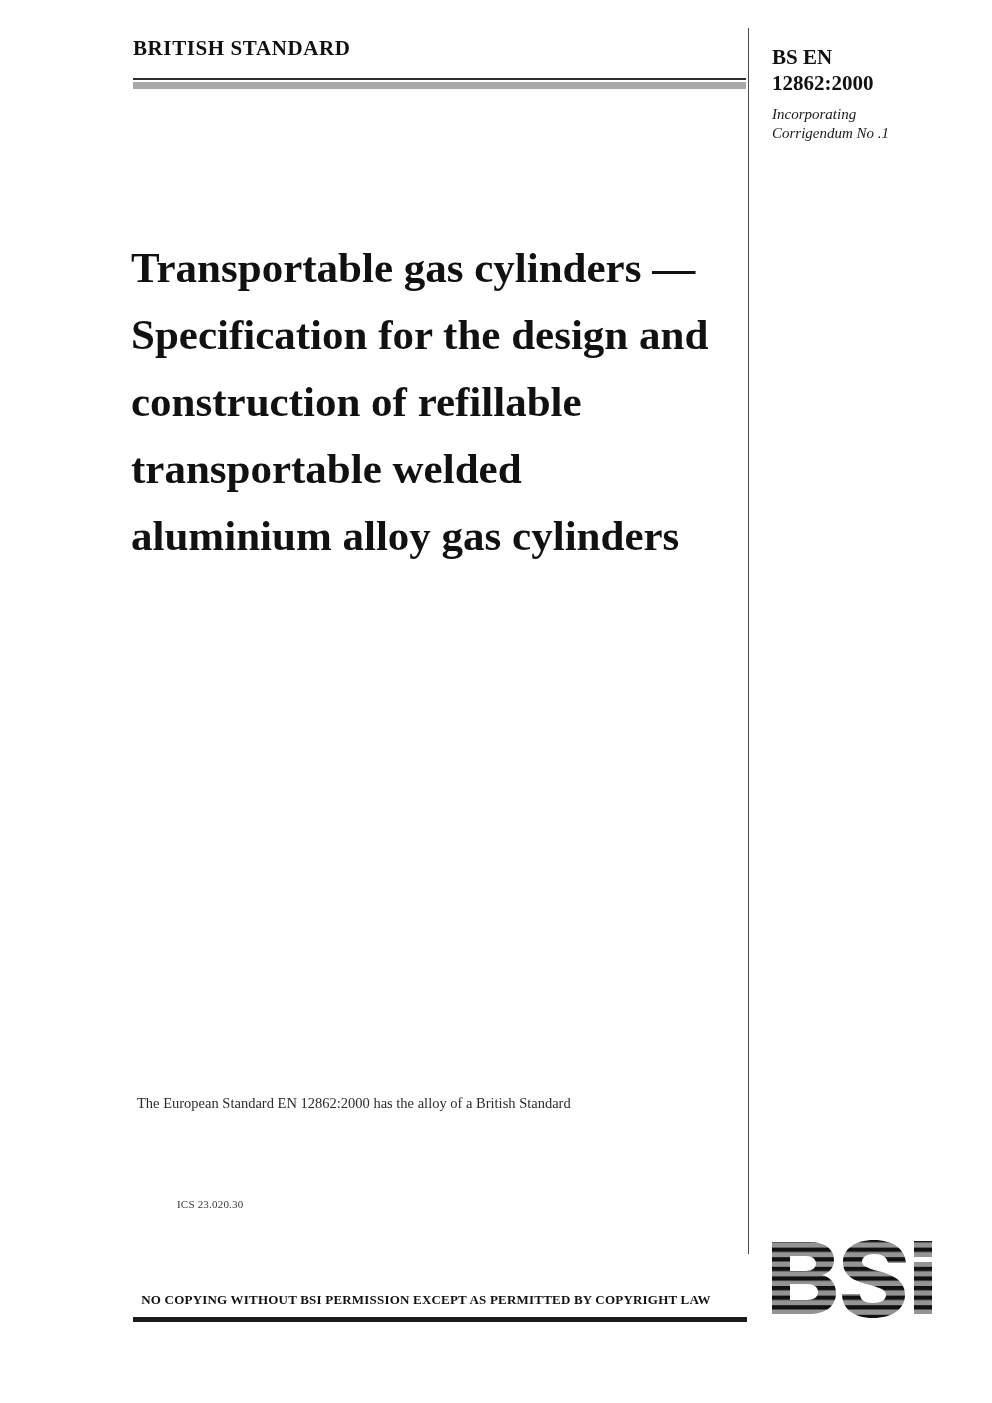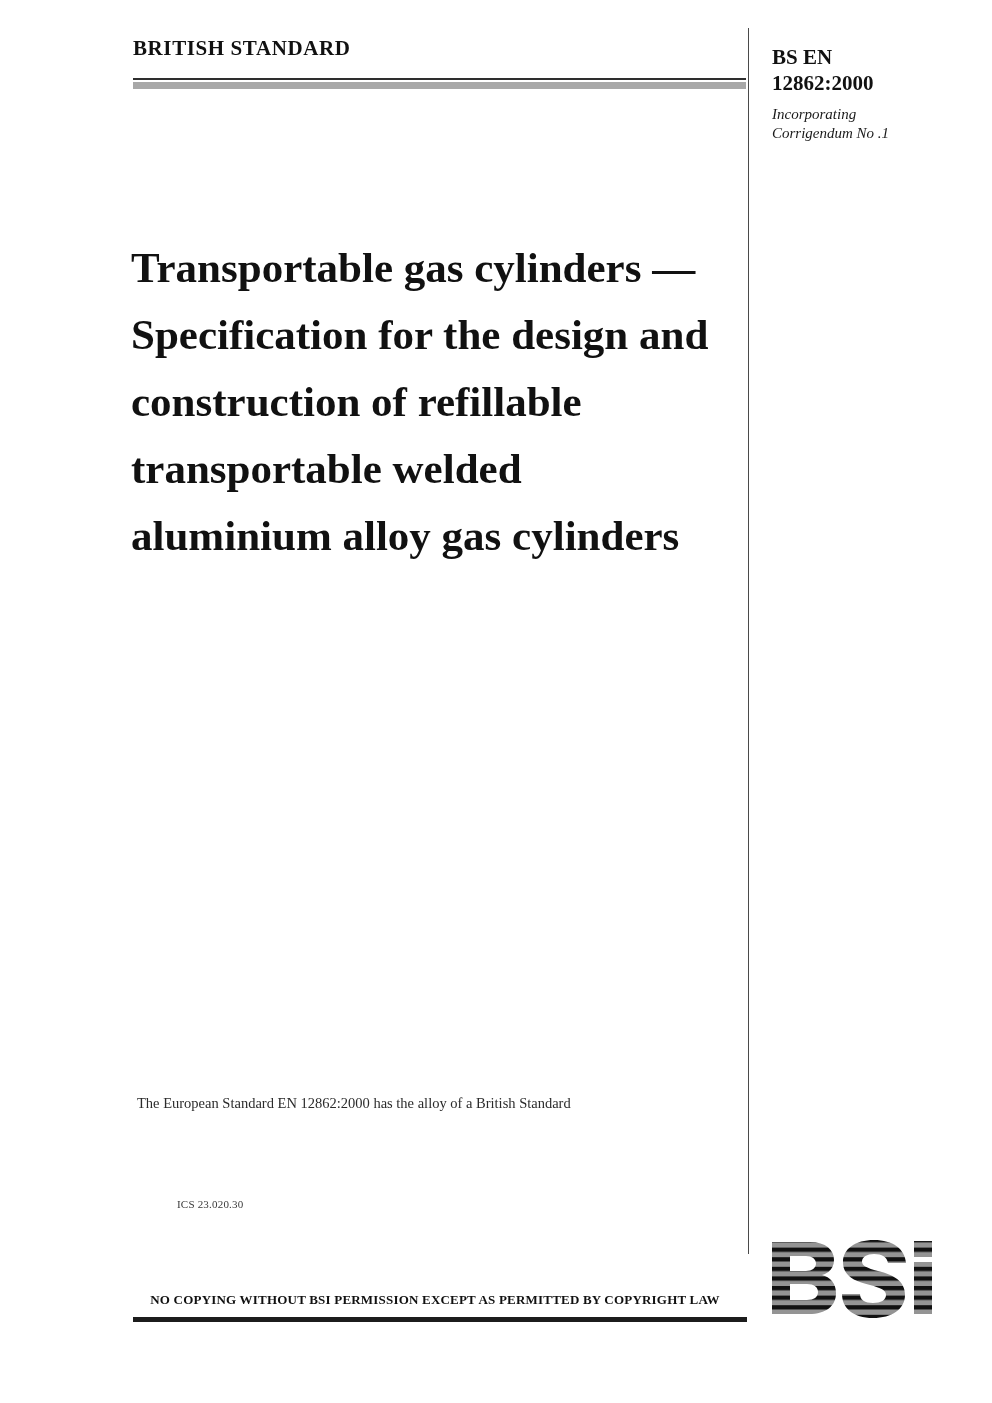--- a/index.html
+++ b/index.html
@@ -123,21 +123,21 @@
     font-family: "Liberation Serif", serif;
     font-size: 11px;
     letter-spacing: 0.2px;
     color: #3a3a3a;
     margin-left: 40px;
   }
 
   
   .footer-note {
     position: absolute;
-    left: 128px;
+    left: 119px;
     top: 1292px;
     width: 614px;
     text-align: center;
     font-family: "Liberation Serif", serif;
     font-weight: bold;
     font-size: 13px;
     letter-spacing: 0.2px;
     color: #111111;
   }
 

